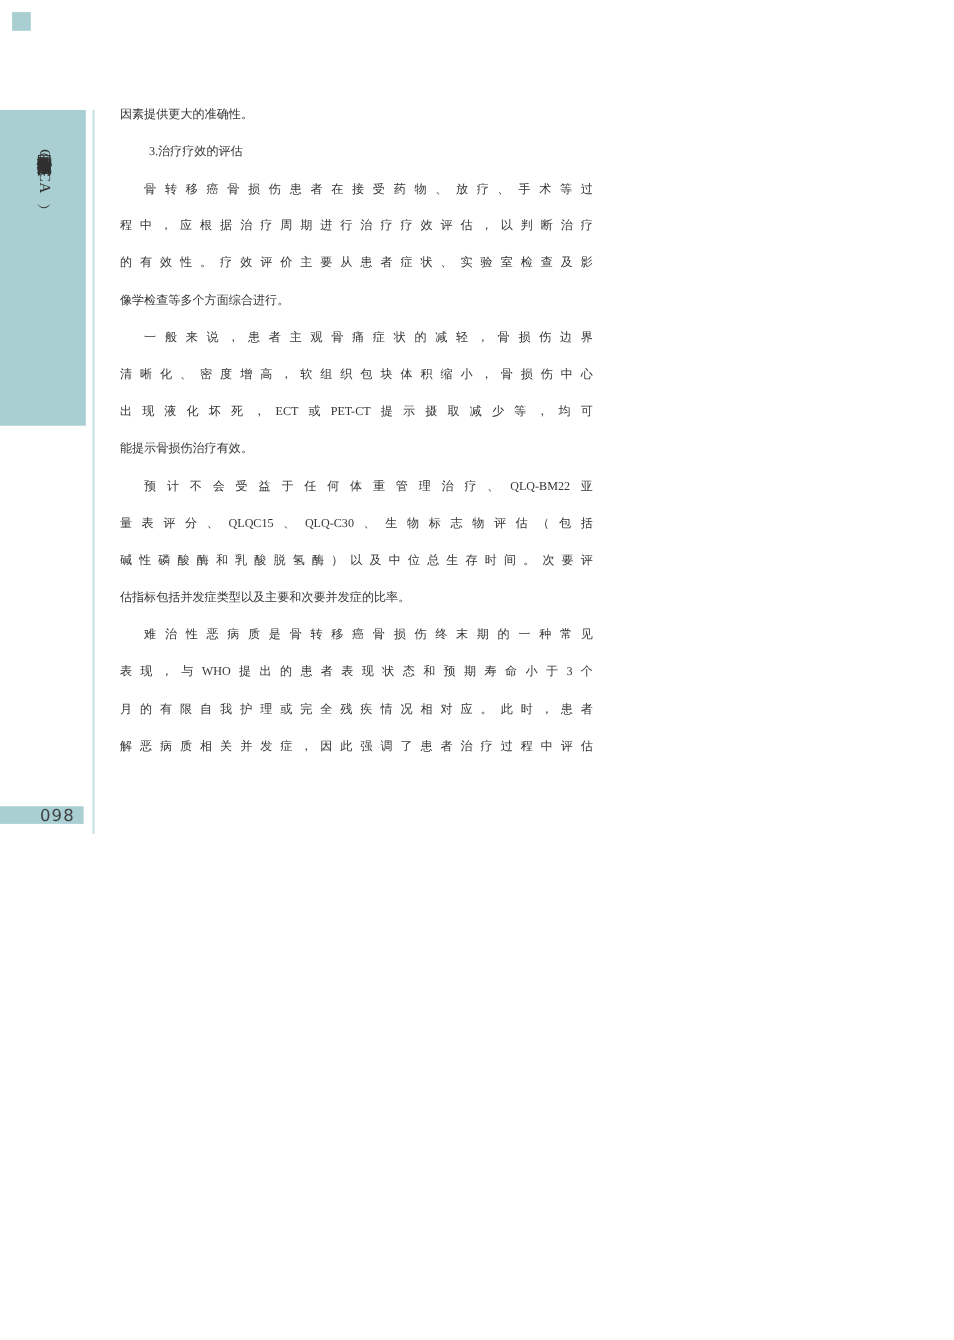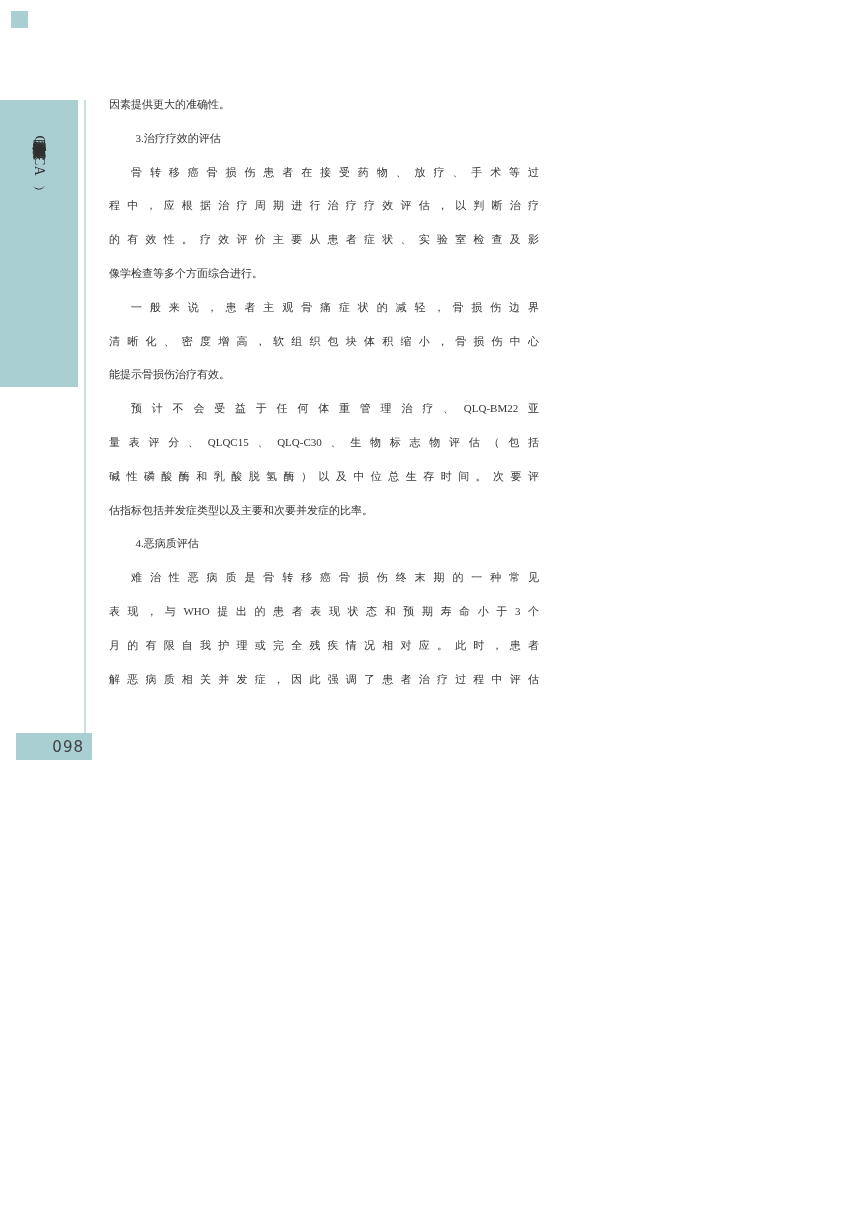--- a/index.html
+++ b/index.html
@@ -52,24 +52,24 @@
     position: absolute;
     left: 84px;
     top: 100px;
     width: 2px;
     height: 658px;
     background: var(--divider, #c9e1e4);
   }
   
   .pagenum-badge {
     position: absolute;
-    left: 16px;
+    left: 0;
     top: 733px;
     width: 76px;
-    height: 27px;
+    height: 16px;
     background: var(--teal, #a9cfd3);
     display: flex;
     align-items: center;
     justify-content: flex-end;
     box-sizing: border-box;
     padding-right: 8px;
   }
   .pagenum-badge span {
     font-family: "DejaVu Sans", "Liberation Sans", sans-serif;
     font-size: 15px;
@@ -118,25 +118,25 @@
   <main class="content">
 
   <div class="line">因素提供更大的准确性。</div>
       <div class="line indent-head">3.治疗疗效的评估</div>
       <div class="line indent fill">骨转移癌骨损伤患者在接受药物、放疗、手术等过</div>
       <div class="line fill">程中，应根据治疗周期进行治疗疗效评估，以判断治疗</div>
       <div class="line fill">的有效性。疗效评价主要从患者症状、实验室检查及影</div>
       <div class="line">像学检查等多个方面综合进行。</div>
       <div class="line indent fill">一般来说，患者主观骨痛症状的减轻，骨损伤边界</div>
       <div class="line fill">清晰化、密度增高，软组织包块体积缩小，骨损伤中心</div>
+      <div class="line fill">出现液化坏死，ECT或PET-CT提示摄取减少等，均可</div>
       <div class="line">能提示骨损伤治疗有效。</div>
       <div class="line indent fill">预计不会受益于任何体重管理治疗、QLQ-BM22亚</div>
       <div class="line fill">量表评分、QLQC15、QLQ-C30、生物标志物评估（包括</div>
       <div class="line fill">碱性磷酸酶和乳酸脱氢酶）以及中位总生存时间。次要评</div>
       <div class="line">估指标包括并发症类型以及主要和次要并发症的比率。</div>
-      <div class="line indent-head">4.恶病质评估</div>
       <div class="line indent fill">难治性恶病质是骨转移癌骨损伤终末期的一种常见</div>
       <div class="line fill">表现，与WHO提出的患者表现状态和预期寿命小于3个</div>
       <div class="line fill">月的有限自我护理或完全残疾情况相对应。此时，患者</div>
       <div class="line fill">解恶病质相关并发症，因此强调了患者治疗过程中评估</div>
     </main>
 
 </div>
 
 </body></html>

